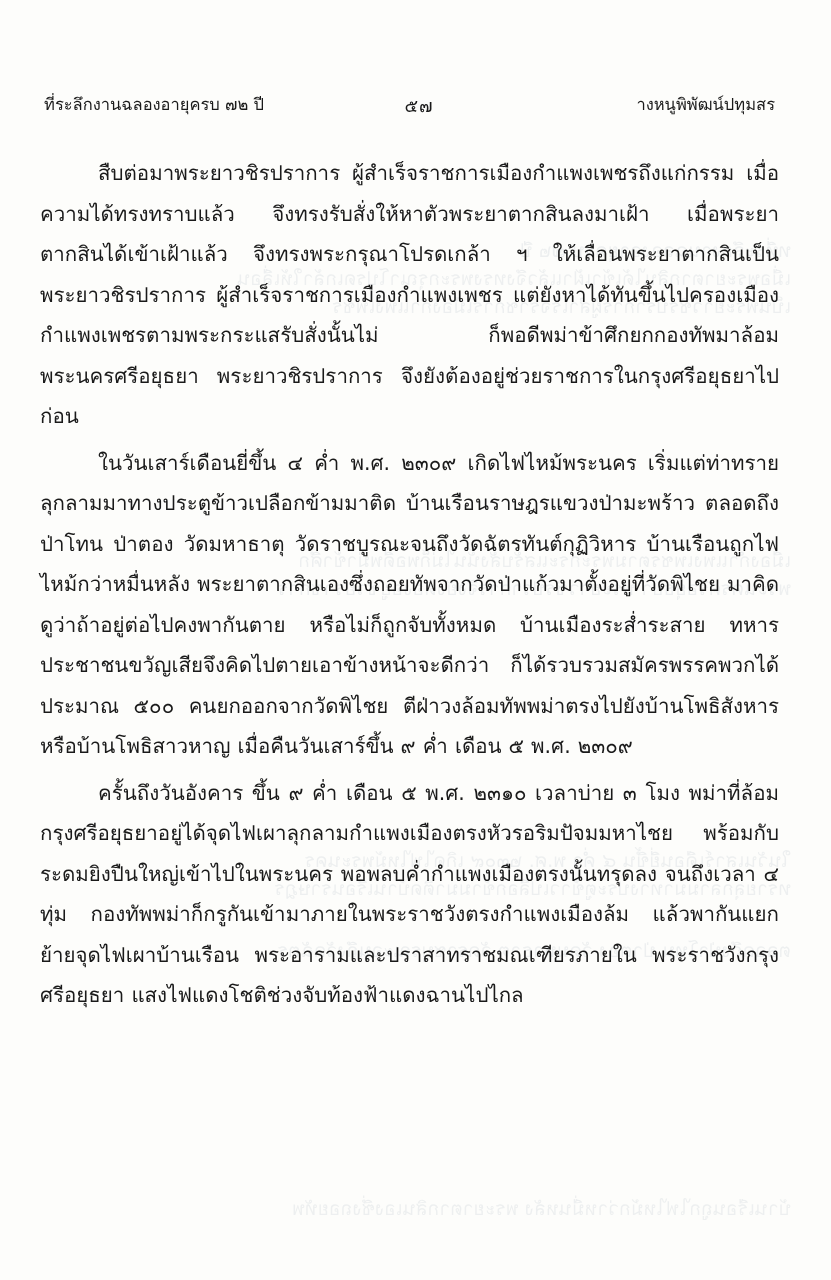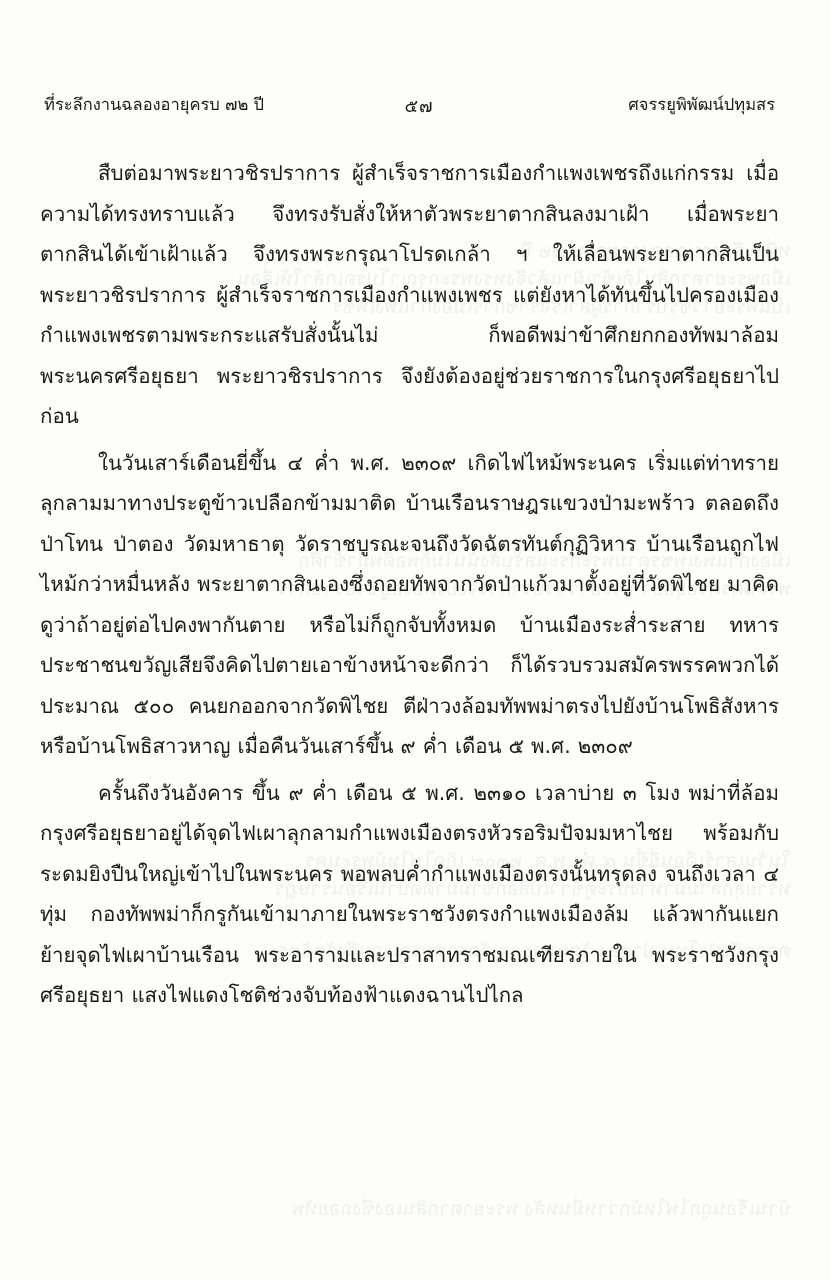--- a/index.html
+++ b/index.html
@@ -111,21 +111,21 @@
     <div class="bl" style="top:868px">ทรายลุกลามมาทางประตูข้าวเปลือกข้ามมาติดบ้านเรือนราษฎร</div>
     <div class="bl" style="top:930px">ตลอดถึงป่าโทน ป่าตอง วัดมหาธาตุ วัดราชบูรณะจนถึงวัดฉัตร</div>
     <div class="bl" style="top:1188px">บ้านเรือนถูกไฟไหม้กว่าหมื่นหลัง พระยาตากสินเองซึ่งถอยทัพ</div>
   </div>
 
   <header class="running-head">
     <div class="rh-left">ที่ระลึกงานฉลองอายุครบ ๗๒ ปี</div>
     <div class="rh-center">
       <span class="folio">๕๗</span>
     </div>
-    <div class="rh-right">ศจรรยูพิพัฒน์ปทุมสร</div>
+    <div class="rh-right">างหนูพิพัฒน์ปทุมสร</div>
   </header>
 
   <main class="body-text">
     <p class="para indent">สืบต่อมาพระยาวชิรปราการ ผู้สำเร็จราชการเมืองกำแพงเพชรถึงแก่กรรม เมื่อความได้ทรงทราบแล้ว จึงทรงรับสั่งให้หาตัวพระยาตากสินลงมาเฝ้า เมื่อพระยาตากสินได้เข้าเฝ้าแล้ว จึงทรงพระกรุณาโปรดเกล้า ฯ ให้เลื่อนพระยาตากสินเป็นพระยาวชิรปราการ ผู้สำเร็จราชการเมืองกำแพงเพชร แต่ยังหาได้ทันขึ้นไปครองเมืองกำแพงเพชรตามพระกระแสรับสั่งนั้นไม่ ก็พอดีพม่าข้าศึกยกกองทัพมาล้อมพระนครศรีอยุธยา พระยาวชิรปราการ จึงยังต้องอยู่ช่วยราชการในกรุงศรีอยุธยาไปก่อน</p>
     <p class="para indent gap">ในวันเสาร์เดือนยี่ขึ้น ๔ ค่ำ พ.ศ. ๒๓๐๙ เกิดไฟไหม้พระนคร เริ่มแต่ท่าทรายลุกลามมาทางประตูข้าวเปลือกข้ามมาติด บ้านเรือนราษฎรแขวงป่ามะพร้าว ตลอดถึงป่าโทน ป่าตอง วัดมหาธาตุ วัดราชบูรณะจนถึงวัดฉัตรทันต์กุฏิวิหาร บ้านเรือนถูกไฟไหม้กว่าหมื่นหลัง พระยาตากสินเองซึ่งถอยทัพจากวัดป่าแก้วมาตั้งอยู่ที่วัดพิไชย มาคิดดูว่าถ้าอยู่ต่อไปคงพากันตาย หรือไม่ก็ถูกจับทั้งหมด บ้านเมืองระส่ำระสาย ทหารประชาชนขวัญเสียจึงคิดไปตายเอาข้างหน้าจะดีกว่า ก็ได้รวบรวมสมัครพรรคพวกได้ประมาณ ๕๐๐ คนยกออกจากวัดพิไชย ตีฝ่าวงล้อมทัพพม่าตรงไปยังบ้านโพธิสังหาร หรือบ้านโพธิสาวหาญ เมื่อคืนวันเสาร์ขึ้น ๙ ค่ำ เดือน ๕ พ.ศ. ๒๓๐๙</p>
     <p class="para indent gap">ครั้นถึงวันอังคาร ขึ้น ๙ ค่ำ เดือน ๕ พ.ศ. ๒๓๑๐ เวลาบ่าย ๓ โมง พม่าที่ล้อมกรุงศรีอยุธยาอยู่ได้จุดไฟเผาลุกลามกำแพงเมืองตรงหัวรอริมปัจมมหาไชย พร้อมกับระดมยิงปืนใหญ่เข้าไปในพระนคร พอพลบค่ำกำแพงเมืองตรงนั้นทรุดลง จนถึงเวลา ๔ ทุ่ม กองทัพพม่าก็กรูกันเข้ามาภายในพระราชวังตรงกำแพงเมืองล้ม แล้วพากันแยกย้ายจุดไฟเผาบ้านเรือน พระอารามและปราสาทราชมณเฑียรภายใน พระราชวังกรุงศรีอยุธยา แสงไฟแดงโชติช่วงจับท้องฟ้าแดงฉานไปไกล</p>
   </main>
 
 </div>
 

